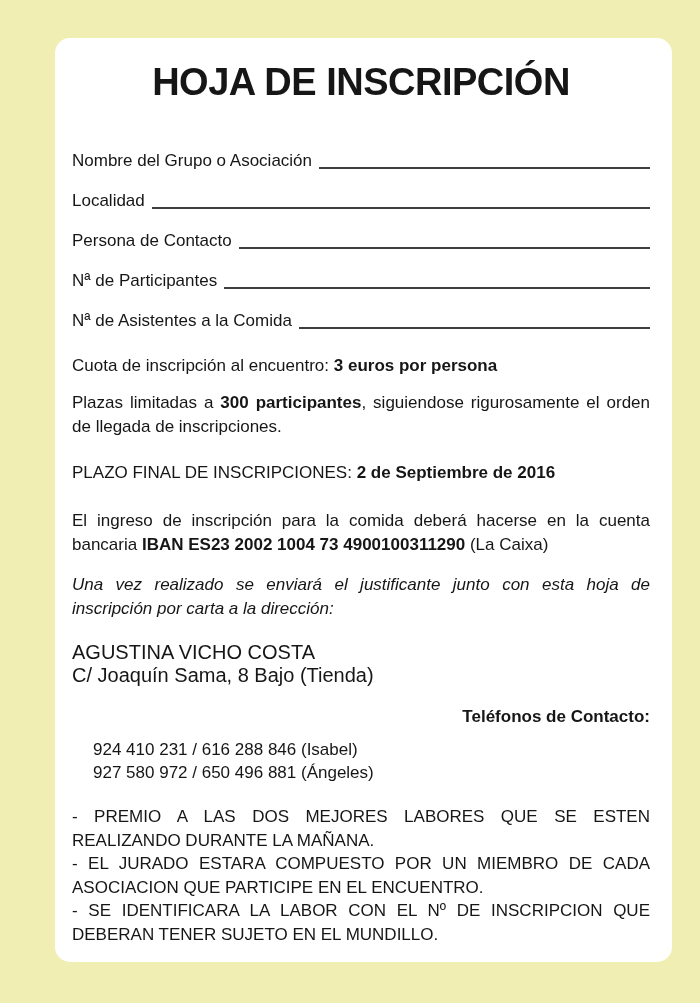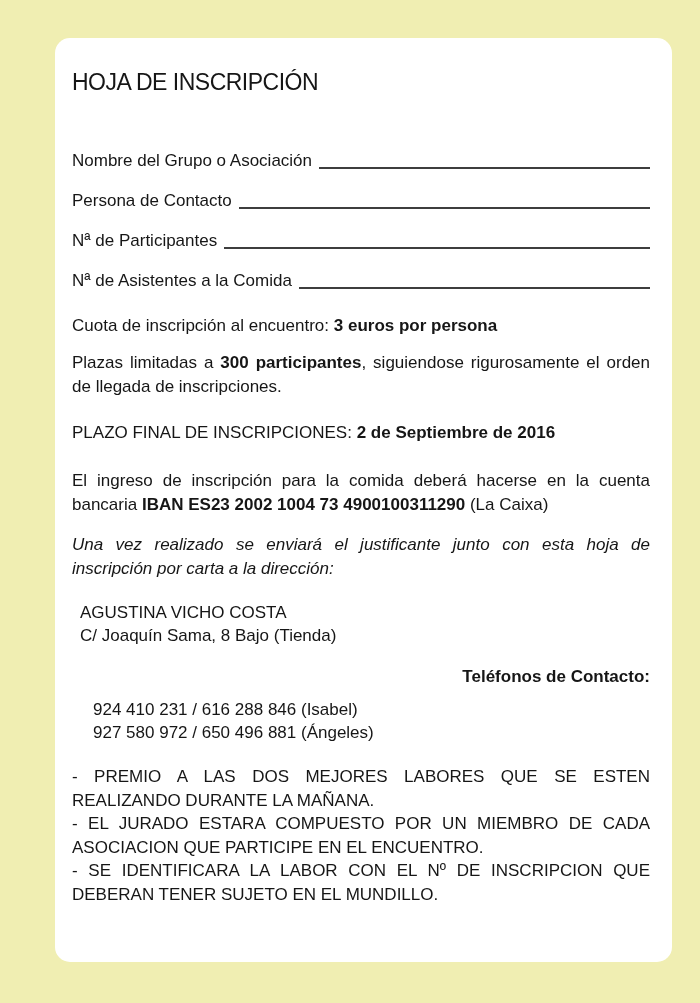--- a/index.html
+++ b/index.html
@@ -14,25 +14,25 @@
   .sheet {
     position: absolute;
     left: 55px; top: 38px;
     width: 617px; height: 924px;
     box-sizing: border-box;
     background: #ffffff;
     border-radius: 15px;
     padding: 22px 22px 0 17px;
   }
   h1.title {
-    font-size: 23px;
+    font-size: 38px;
     line-height: 40px;
     letter-spacing: -0.5px;
-    font-weight: normal;
-    text-align: left;
+    font-weight: bold;
+    text-align: center;
     margin: 2px 0 0 0;
   }
   .fields { margin-top: 47px; }
   .field {
     display: flex;
     align-items: flex-end;
     height: 23px;
     margin-bottom: 17px;
     font-size: 17px;
   }
@@ -46,21 +46,21 @@
   }
   p { font-size: 17px; line-height: 23px; margin: 0; }
   .just { text-align: justify; line-height: 23.5px; }
   .b { font-weight: bold; }
   .fee      { margin-top: 22px; }
   .plazas   { margin-top: 14px; }
   .deadline { margin-top: 23px; }
   .payment  { margin-top: 25px; }
   .send     { margin-top: 17px; font-style: italic; }
   .address  { margin-top: 21px; }
-  .address div { font-size: 17px; line-height: 23px; margin-left: 8px; }
+  .address div { font-size: 20px; line-height: 23px; }
   .phones-heading {
     margin-top: 18px;
     padding-left: 16px;
     font-weight: bold;
     text-align: right;
   }
   .phones { margin-top: 10px; }
   .phones div { font-size: 17px; line-height: 23px; margin-left: 21px; }
   .rules { margin-top: 21px; }
   .rule { text-align: justify; line-height: 23.5px; }
@@ -68,20 +68,24 @@
 </head>
 <body>
 
 <div class="sheet">
 
   <h1 class="title">HOJA DE INSCRIPCIÓN</h1>
 
   <div class="fields">
     <div class="field">
       <span class="field-label">Nombre del Grupo o Asociación</span>
+      <span class="field-line"></span>
+    </div>
+    <div class="field">
+      <span class="field-label">Localidad</span>
       <span class="field-line"></span>
     </div>
     <div class="field">
       <span class="field-label">Persona de Contacto</span>
       <span class="field-line"></span>
     </div>
     <div class="field">
       <span class="field-label">Nª de Participantes</span>
       <span class="field-line"></span>
     </div>

